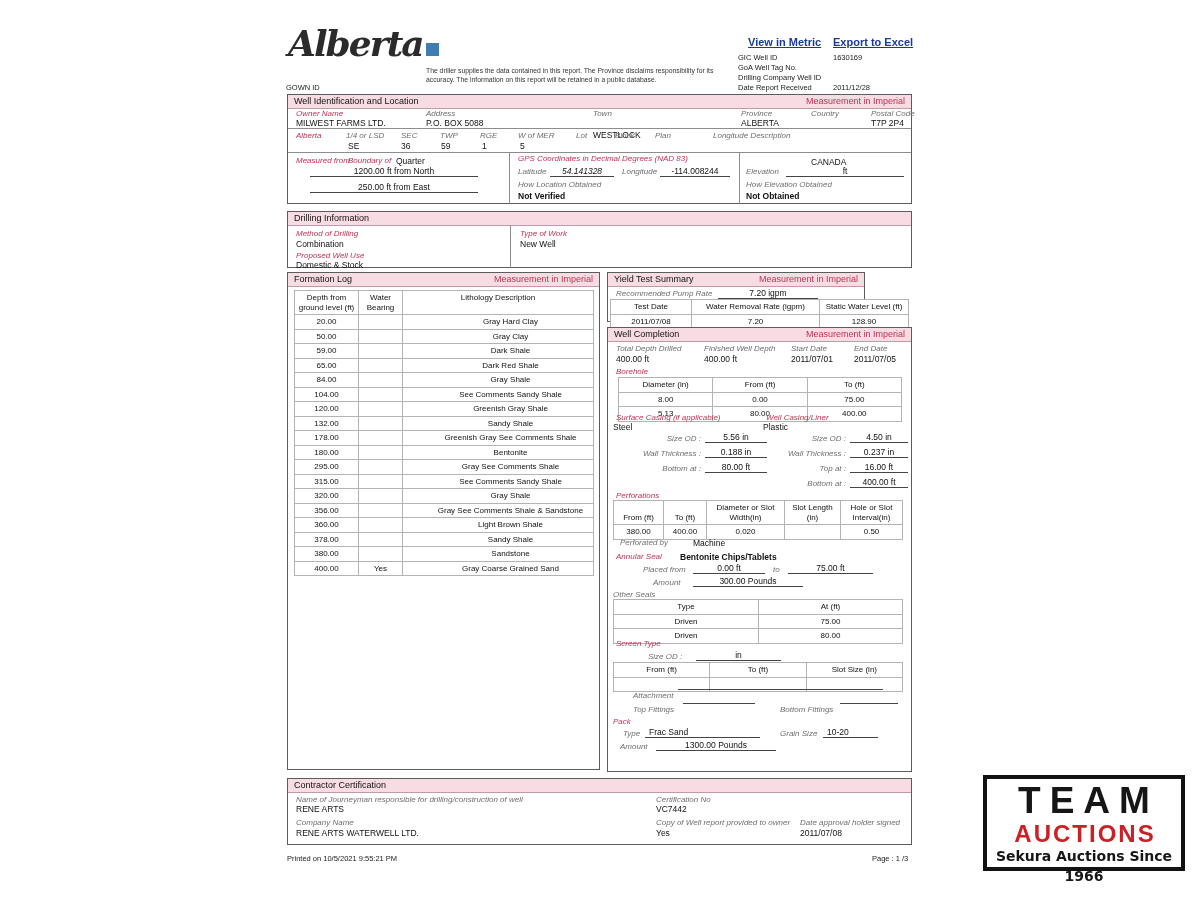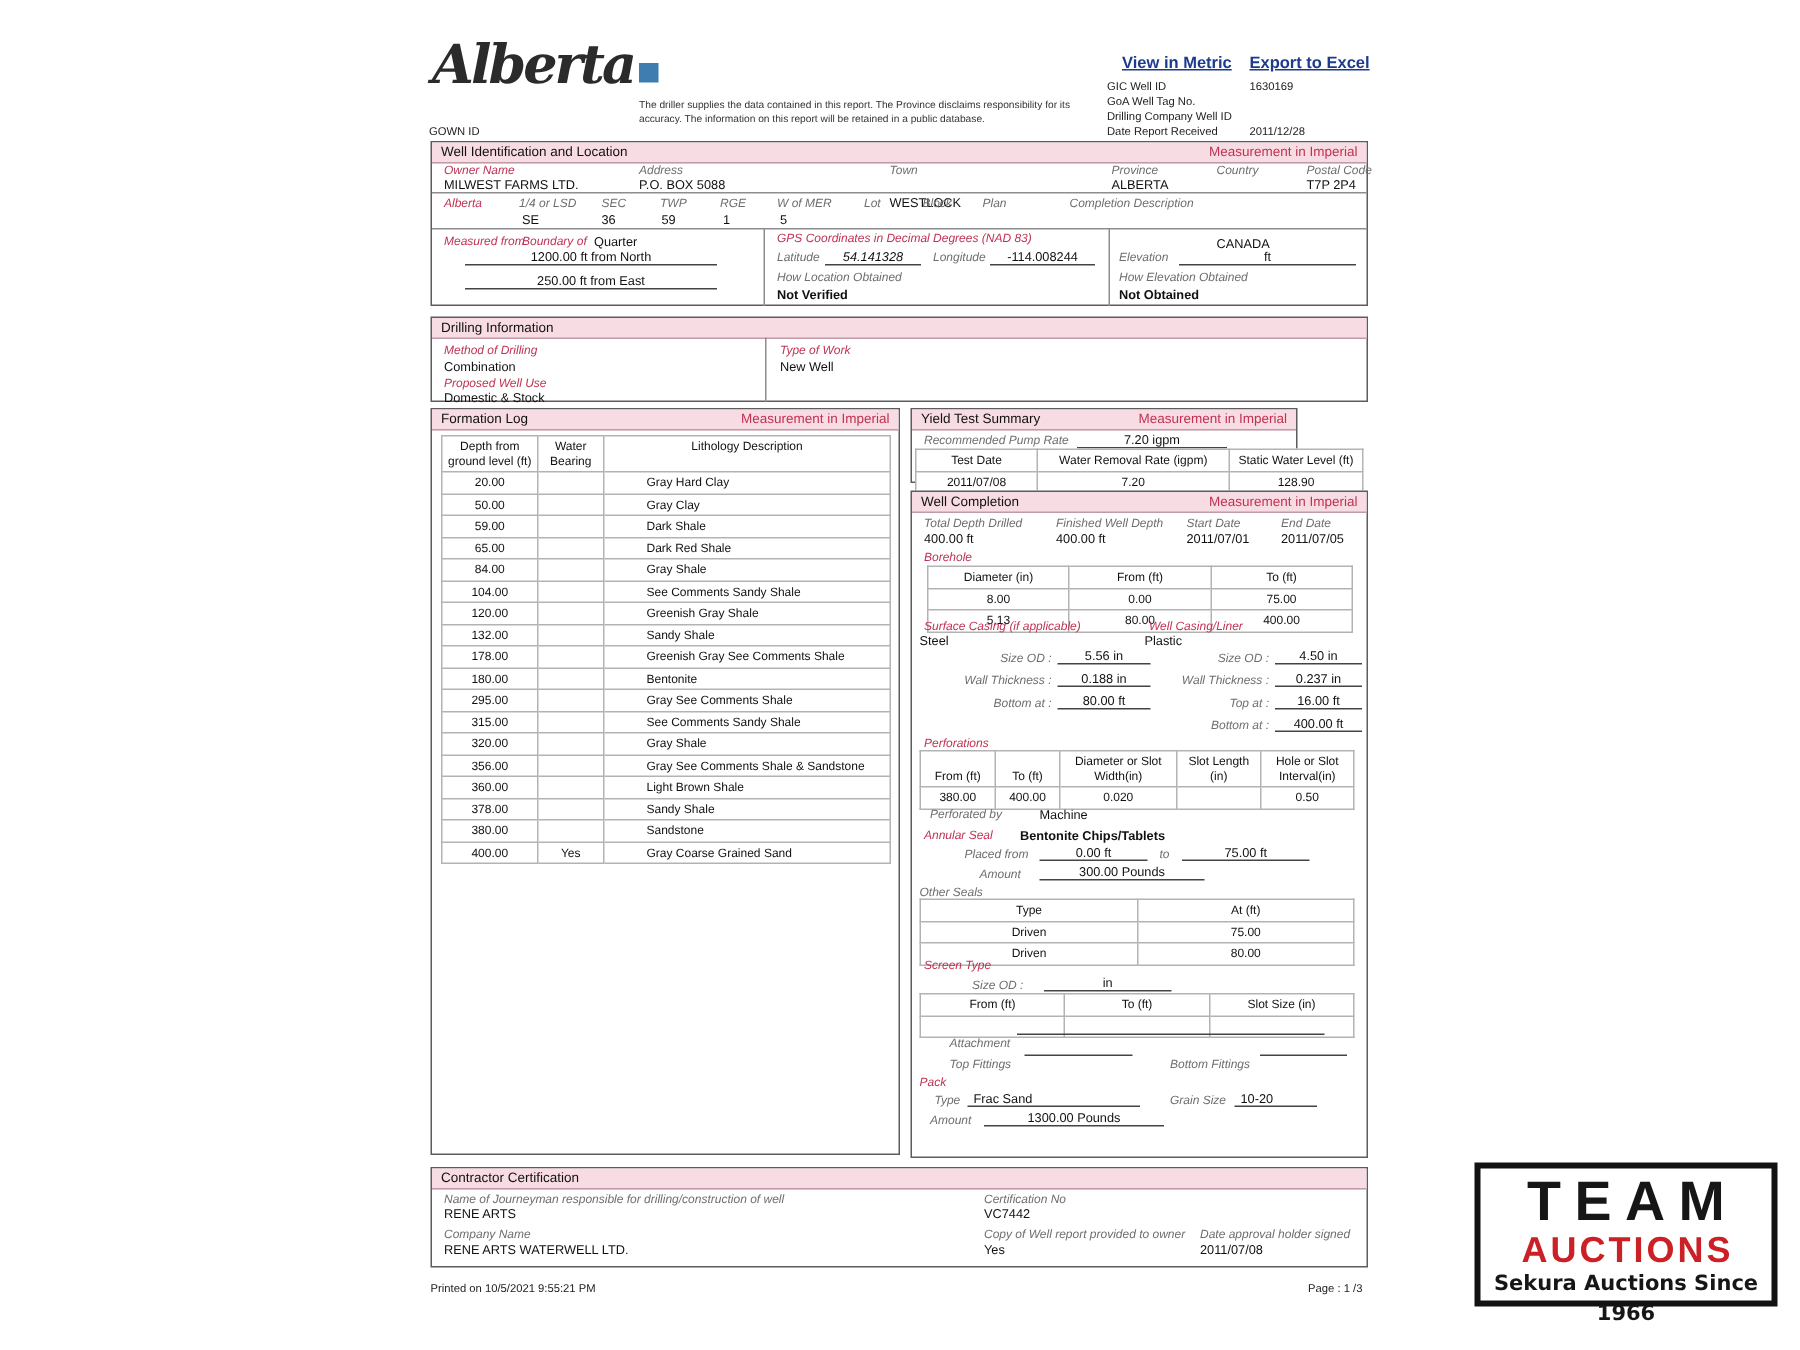--- a/index.html
+++ b/index.html
@@ -24,21 +24,21 @@
   .vline { position:absolute; width:1px; background:#8d8d8d; }
   
   .tbl { position:absolute; border-collapse:collapse; background:#fff; table-layout:fixed; }
   .tbl th, .tbl td { border:1px solid #b3b3b3; font-size:8px; color:#111;
                      padding:2px 3px; line-height:9.5px; overflow:hidden; }
   .tbl th { font-weight:normal; vertical-align:bottom; }
   .tbl td { height:9px; }
   .fl th { text-align:center; vertical-align:top; }
   .fl td:nth-child(1) { text-align:center; }
   .fl td:nth-child(2) { text-align:center; }
-  .fl td:nth-child(3) { text-align:left;padding-left:28px; }
+  .fl td:nth-child(3) { text-align:center;padding-left:28px; }
   .ctr th, .ctr td { text-align:center; }
   
   .alberta-script { font-family:"DejaVu Serif", serif; font-style:italic; font-weight:bold;
                     font-size:36px; letter-spacing:-2px; color:#2b2b2b; }
   .alberta-square { display:inline-block; width:13px; height:13px; background:#3f7cb0;
                     margin-left:3px; vertical-align:baseline; }
   .doc-title { font-size:27px; font-weight:bold; color:#2f7fad; white-space:nowrap; }
   .disc { font-size:6.8px; color:#333; line-height:1.35; }
   .toplink { font-size:11px; font-weight:bold; color:#1b3b8f; text-decoration:underline;
              white-space:nowrap; cursor:pointer; }
@@ -108,21 +108,21 @@
     <span class="abs v" style="left:113px;top:46px;">36</span>
     <span class="abs gl" style="left:152px;top:36px;">TWP</span>
     <span class="abs v" style="left:153px;top:46px;">59</span>
     <span class="abs gl" style="left:192px;top:36px;">RGE</span>
     <span class="abs v" style="left:194px;top:46px;">1</span>
     <span class="abs gl" style="left:230px;top:36px;">W of MER</span>
     <span class="abs v" style="left:232px;top:46px;">5</span>
     <span class="abs gl" style="left:288px;top:36px;">Lot</span>
     <span class="abs gl" style="left:327px;top:36px;">Block</span>
     <span class="abs gl" style="left:367px;top:36px;">Plan</span>
-    <span class="abs gl" style="left:425px;top:36px;">Completion Description</span>
+    <span class="abs gl" style="left:425px;top:36px;">Longitude Description</span>
 
     <div class="hline" style="left:0;top:57px;width:623px;"></div>
     <div class="vline" style="left:221px;top:57px;height:52px;"></div>
     <div class="vline" style="left:451px;top:57px;height:52px;"></div>
 
     <span class="abs rl" style="left:8px;top:61px;">Measured from</span>
     <span class="abs rl" style="left:60px;top:61px;">Boundary of</span>
     <span class="abs v" style="left:108px;top:61px;">Quarter</span>
     <span class="ul abs" style="left:22px;top:71px;width:168px;"><span>1200.00</span>&nbsp;<span>ft from North</span></span>
     <span class="ul abs" style="left:22px;top:87px;width:168px;"><span>250.00</span>&nbsp;<span>ft from East</span></span>

